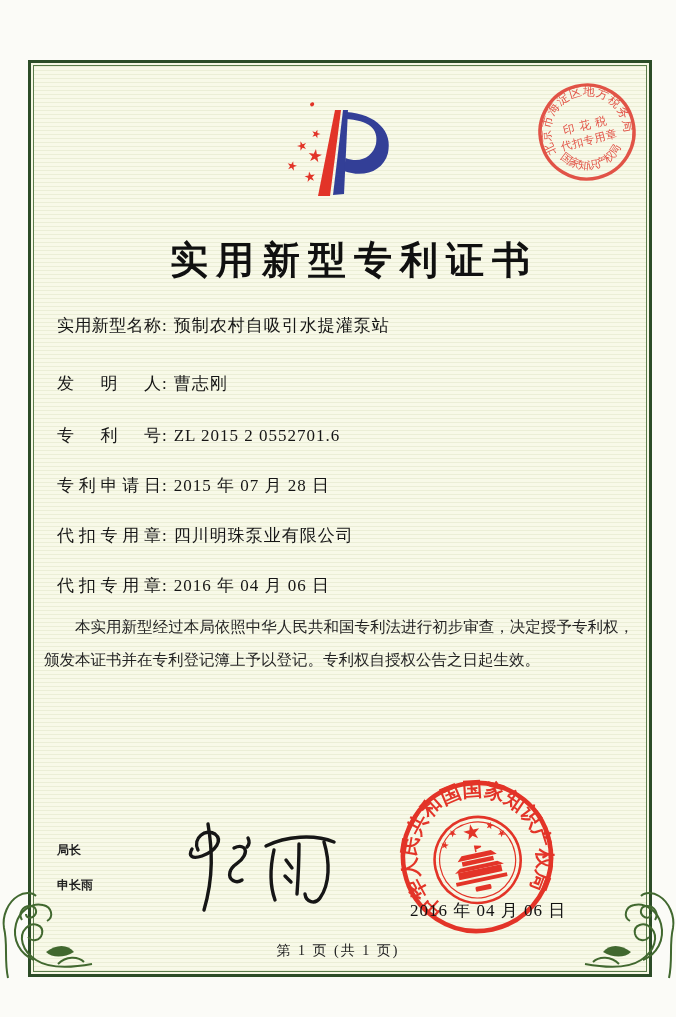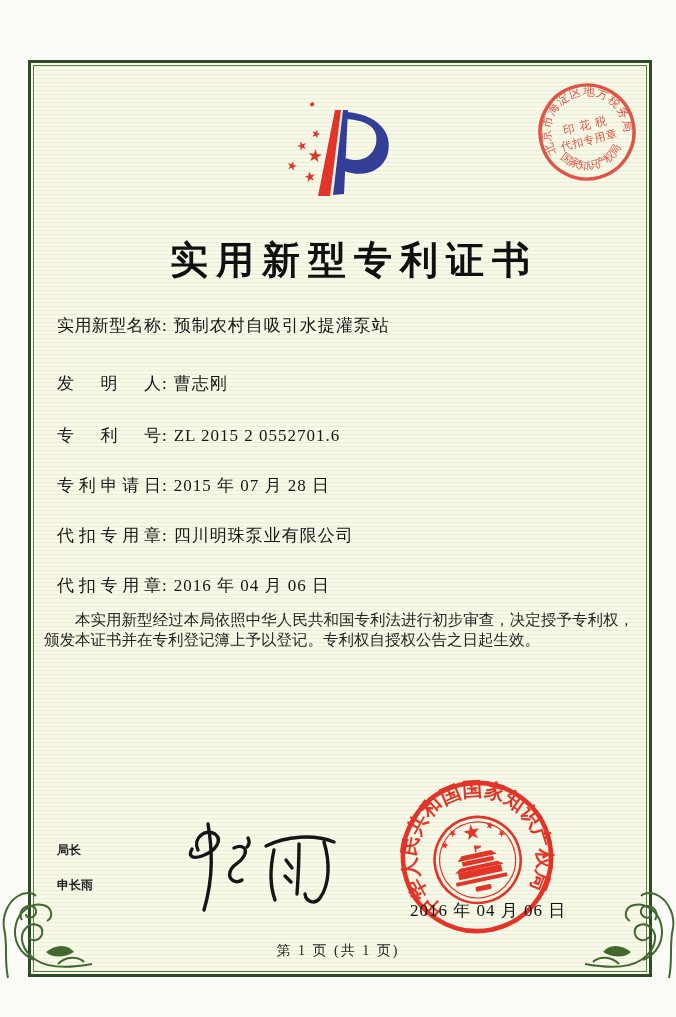--- a/index.html
+++ b/index.html
@@ -29,21 +29,21 @@
     text-align:center;font-size:38px;font-weight:700;
     letter-spacing:8px;color:#101010;
   }
   .field{position:absolute;left:57px;font-size:17px;white-space:nowrap;color:#161616;}
   .f0{top:314px}.f1{top:372px}.f2{top:424px}.f3{top:474px}.f4{top:524px}.f5{top:574px}
   .flabel{display:inline-block;width:104px;text-align:justify;text-align-last:justify;}
   .fcolon{display:inline-block;margin:0 7px 0 1px;}
   .fvalue{letter-spacing:1px;margin-top:24px;}
   .body-text{
     position:absolute;left:44px;top:610px;width:590px;
-    font-size:15.5px;line-height:20px;color:#242424;text-align:justify;
+    font-size:15.5px;line-height:33px;color:#242424;text-align:justify;
   }
   .body-text p{margin:0;text-indent:2em;}
   .sig-role,.sig-name{
     position:absolute;left:57px;font-size:12px;font-weight:700;
     font-family:"Liberation Sans","DejaVu Sans",sans-serif;color:#222;
   }
   .sig-role{top:842px}
   .sig-name{top:877px}
   .signature-svg{position:absolute;left:168px;top:818px;}
   .office-seal{position:absolute;left:396px;top:776px;opacity:.93;}

